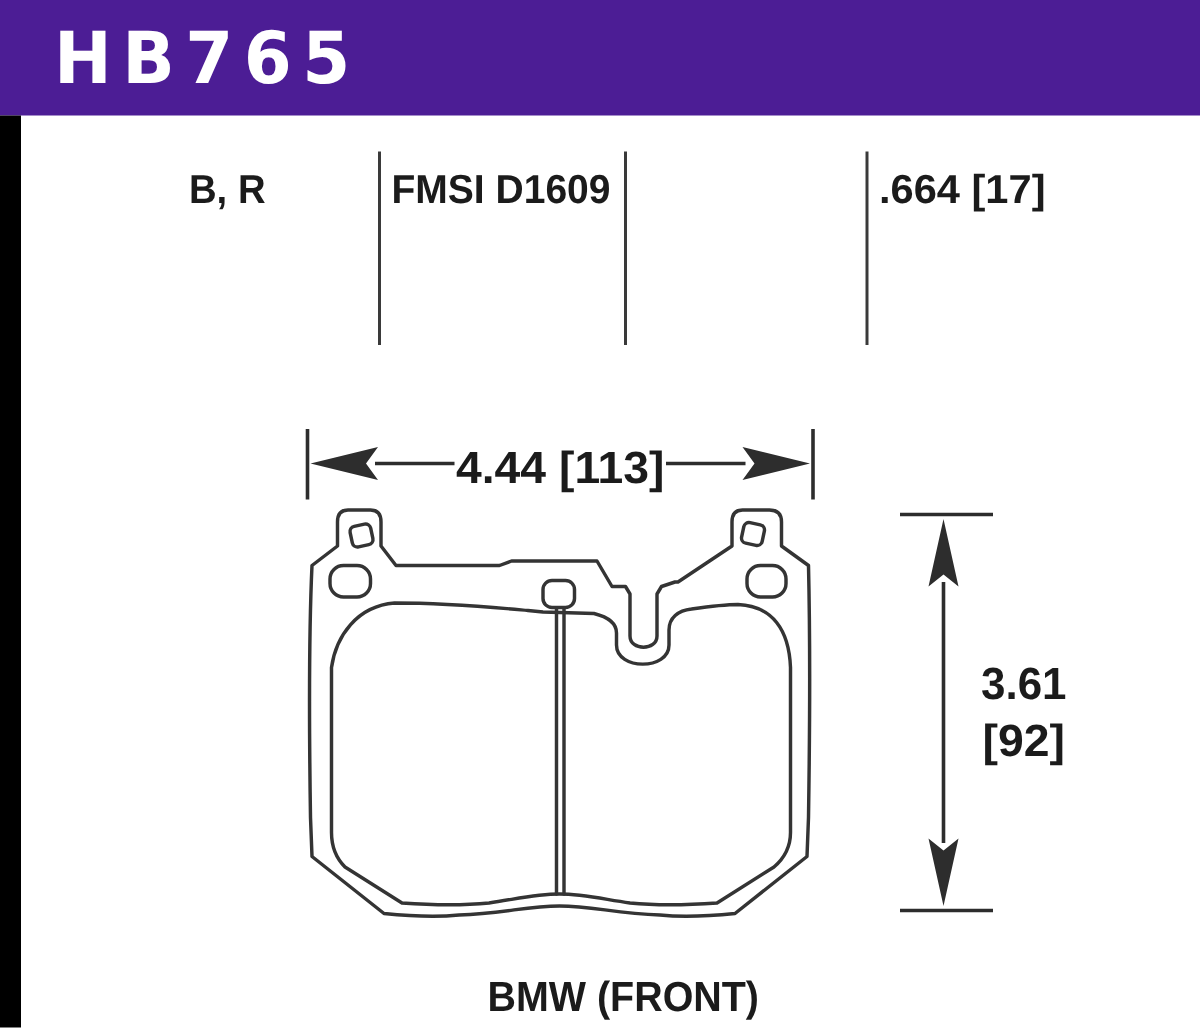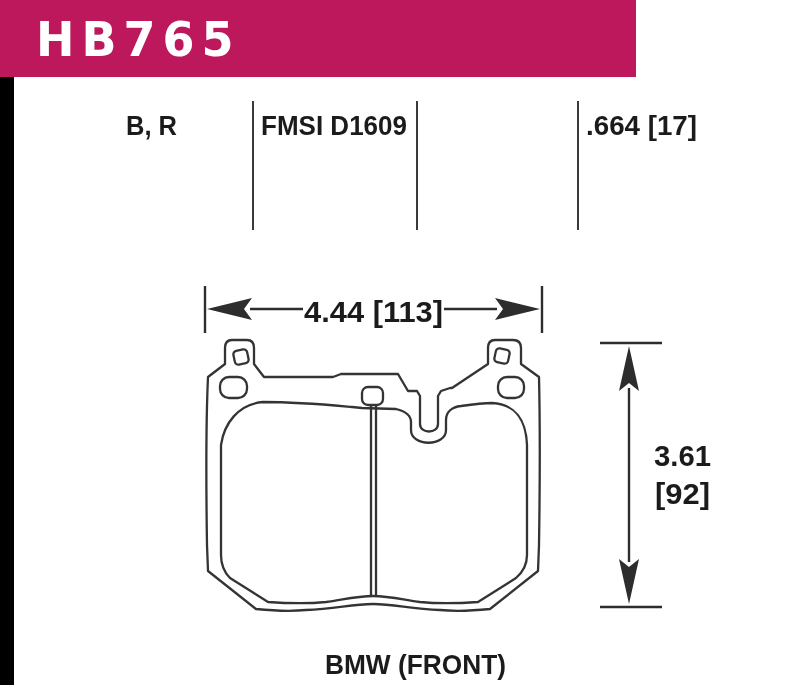--- a/index.html
+++ b/index.html
@@ -8,22 +8,22 @@
     position: relative;
     width: 800px;
     height: 690px;
     background: #ffffff;
     overflow: hidden;
     font-family: "Liberation Sans", sans-serif;
   }
   .header-bar {
     position: absolute;
     left: 0; top: 0;
-    width: 636px; height: 77px;
-    background: #be185d;
+    width: 800px; height: 77px;
+    background: #4c1d95;
     display: flex;
     align-items: center;
   }
   .part-number {
     color: #ffffff;
     font-family: "DejaVu Sans", "Liberation Sans", sans-serif;
     font-weight: 800;
     font-size: 46px;
     letter-spacing: 7px;
     padding-left: 36px;

